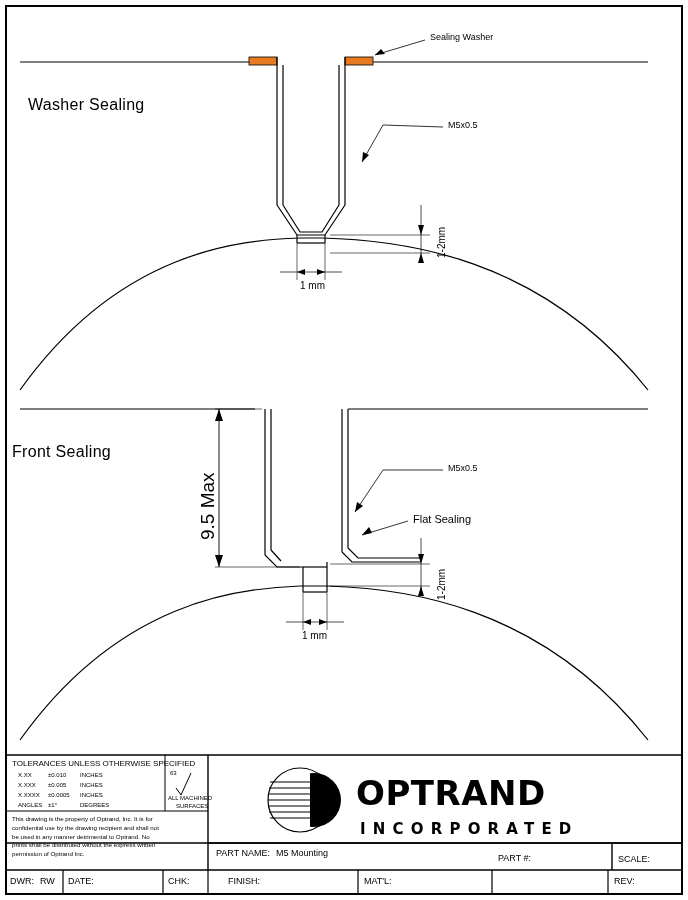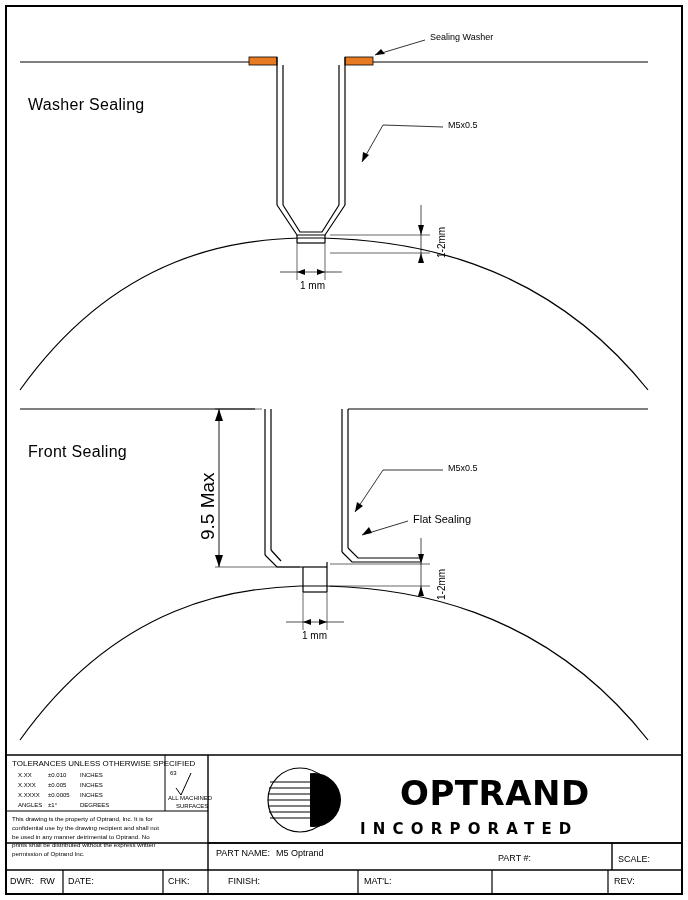--- a/index.html
+++ b/index.html
@@ -65,21 +65,20 @@
     width: 150px;
     font-size: 6.2px;
     line-height: 1.42;
   }
   .logo-word {
     position: absolute;
     font-family: "DejaVu Sans", sans-serif;
     font-weight: bold;
     font-size: 34px;
     letter-spacing: 0.5px;
-    margin-left: 44px;
   }
   .logo-sub {
     position: absolute;
     font-family: "DejaVu Sans", sans-serif;
     font-weight: bold;
     font-size: 15px;
     letter-spacing: 7.2px;
     margin-top: 8px;
   }
 </style>
@@ -209,21 +208,21 @@
       <defs>
         <clipPath id="halfclip">
             <rect x="310" y="770" width="60" height="60"></rect>
           </clipPath>
       </defs>
     </g>
   </svg>
 
   <div class="lbl title-big" style="left:28px; top:96px;">Washer Sealing</div>
 
-  <div class="lbl title-big" style="left:28px; top:443px;">Front Sealing</div>
+  <div class="lbl title-big" style="left:12px; top:443px;">Front Sealing</div>
 
   <div class="lbl callout" style="left:430px; top:33px;">Sealing Washer</div>
 
   <div class="lbl callout" style="left:448px; top:121px;">M5x0.5</div>
 
   <div class="lbl callout" style="left:448px; top:464px;">M5x0.5</div>
 
   <div class="lbl callout" style="left:413px; top:513px; font-size:11px;">Flat Sealing</div>
 
   <div class="lbl dim" style="left:300px; top:280px;">1 mm</div>
@@ -257,21 +256,21 @@
   <div class="lbl tb-tol" style="left:170px; top:770px;">63</div>
   <div class="lbl tb-tol" style="left:168px; top:795px;">ALL MACHINED</div>
   <div class="lbl tb-tol" style="left:176px; top:803px;">SURFACES</div>
 
   <div class="legal" style="left:12px; top:815px;">This drawing is the property of Optrand, Inc. It is for confidential use by the drawing recipient and shall not be used in any manner detrimental to Optrand.  No prints shall be distributed without the express written permission of Optrand Inc.</div>
 
   <div class="logo-word" style="left:356px; top:773px;">OPTRAND</div>
   <div class="logo-sub" style="left:360px; top:812px;">INCORPORATED</div>
 
   <div class="lbl tb-field" style="left:216px; top:849px;">PART NAME:</div>
-  <div class="lbl tb-field" style="left:276px; top:849px;">M5 Optrand</div>
+  <div class="lbl tb-field" style="left:276px; top:849px;">M5 Mounting</div>
 
   <div class="lbl tb-field" style="left:618px; top:855px;">SCALE:</div>
   <div class="lbl tb-field" style="left:655px; top:855px;"></div>
 
   <div class="lbl tb-field" style="left:10px; top:877px;">DWR:</div>
   <div class="lbl tb-field" style="left:40px; top:877px;">RW</div>
 
   <div class="lbl tb-field" style="left:68px; top:877px;">DATE:</div>
   <div class="lbl tb-field" style="left:105px; top:877px;"></div>
 

